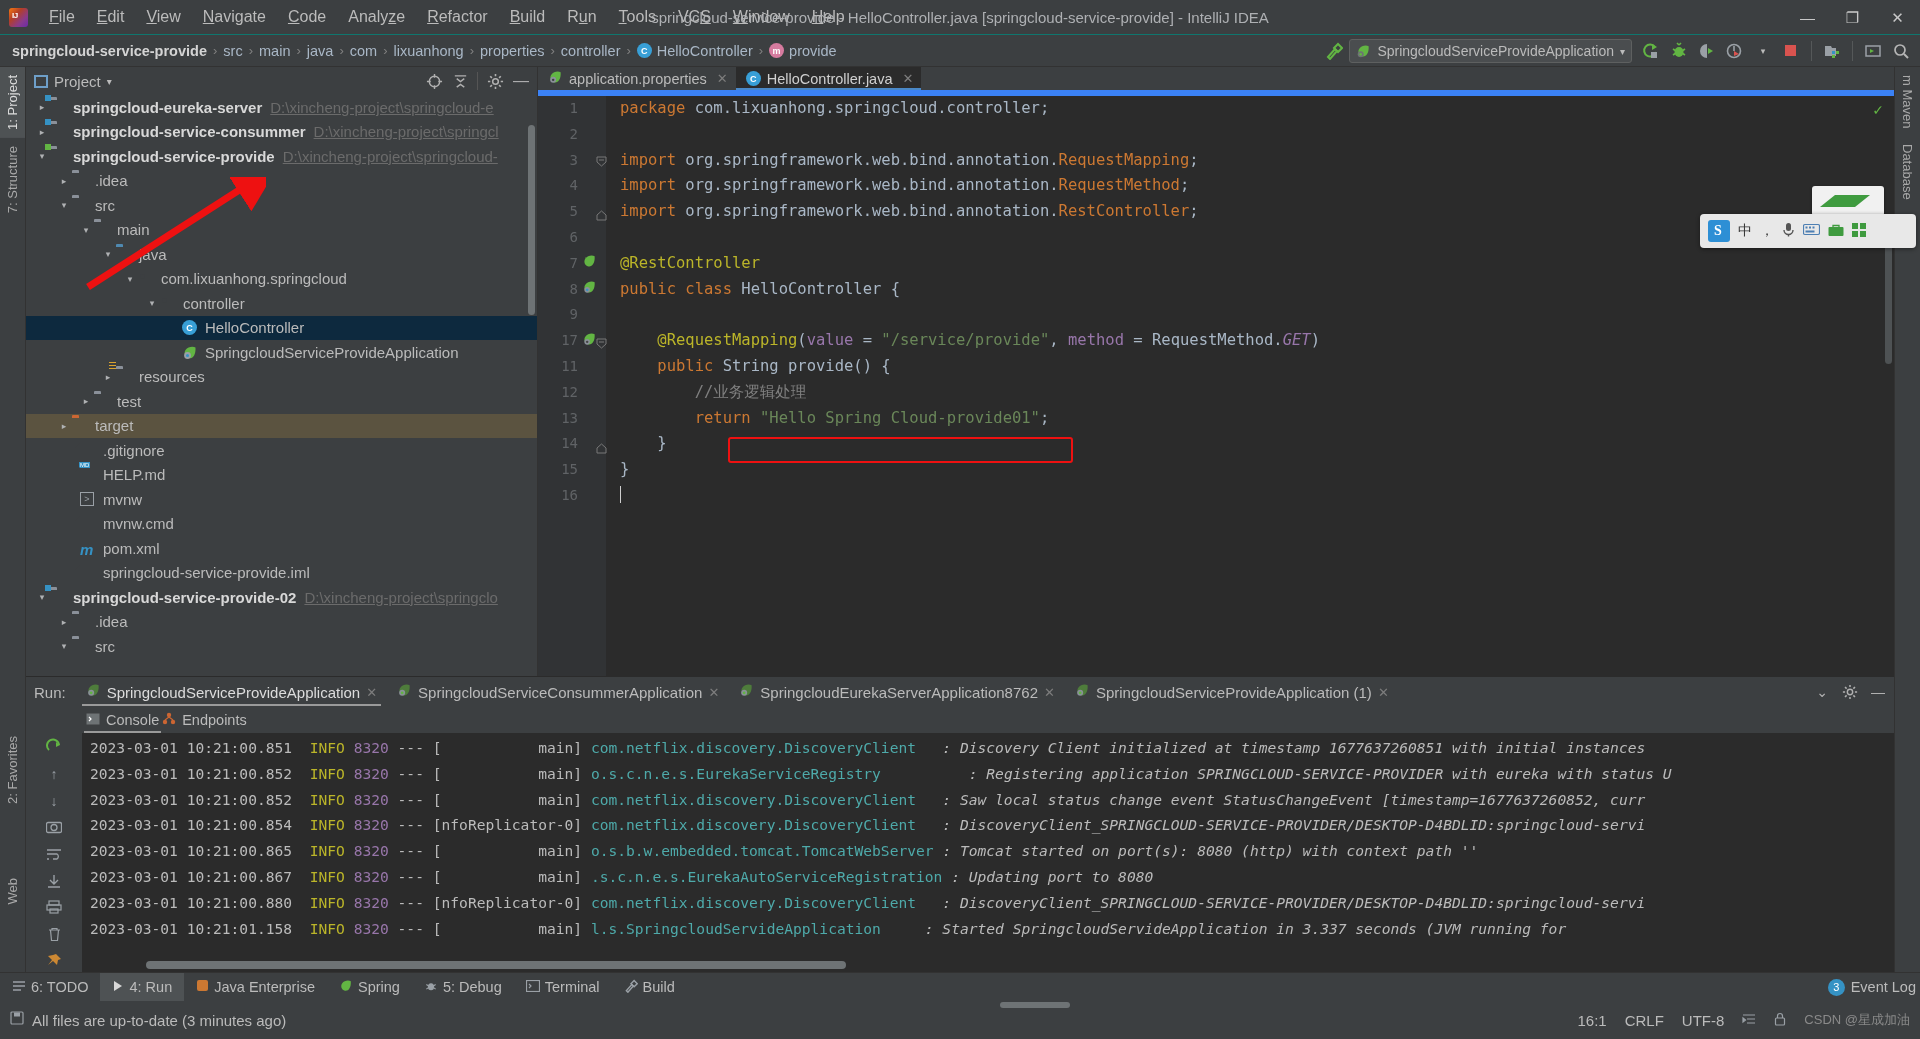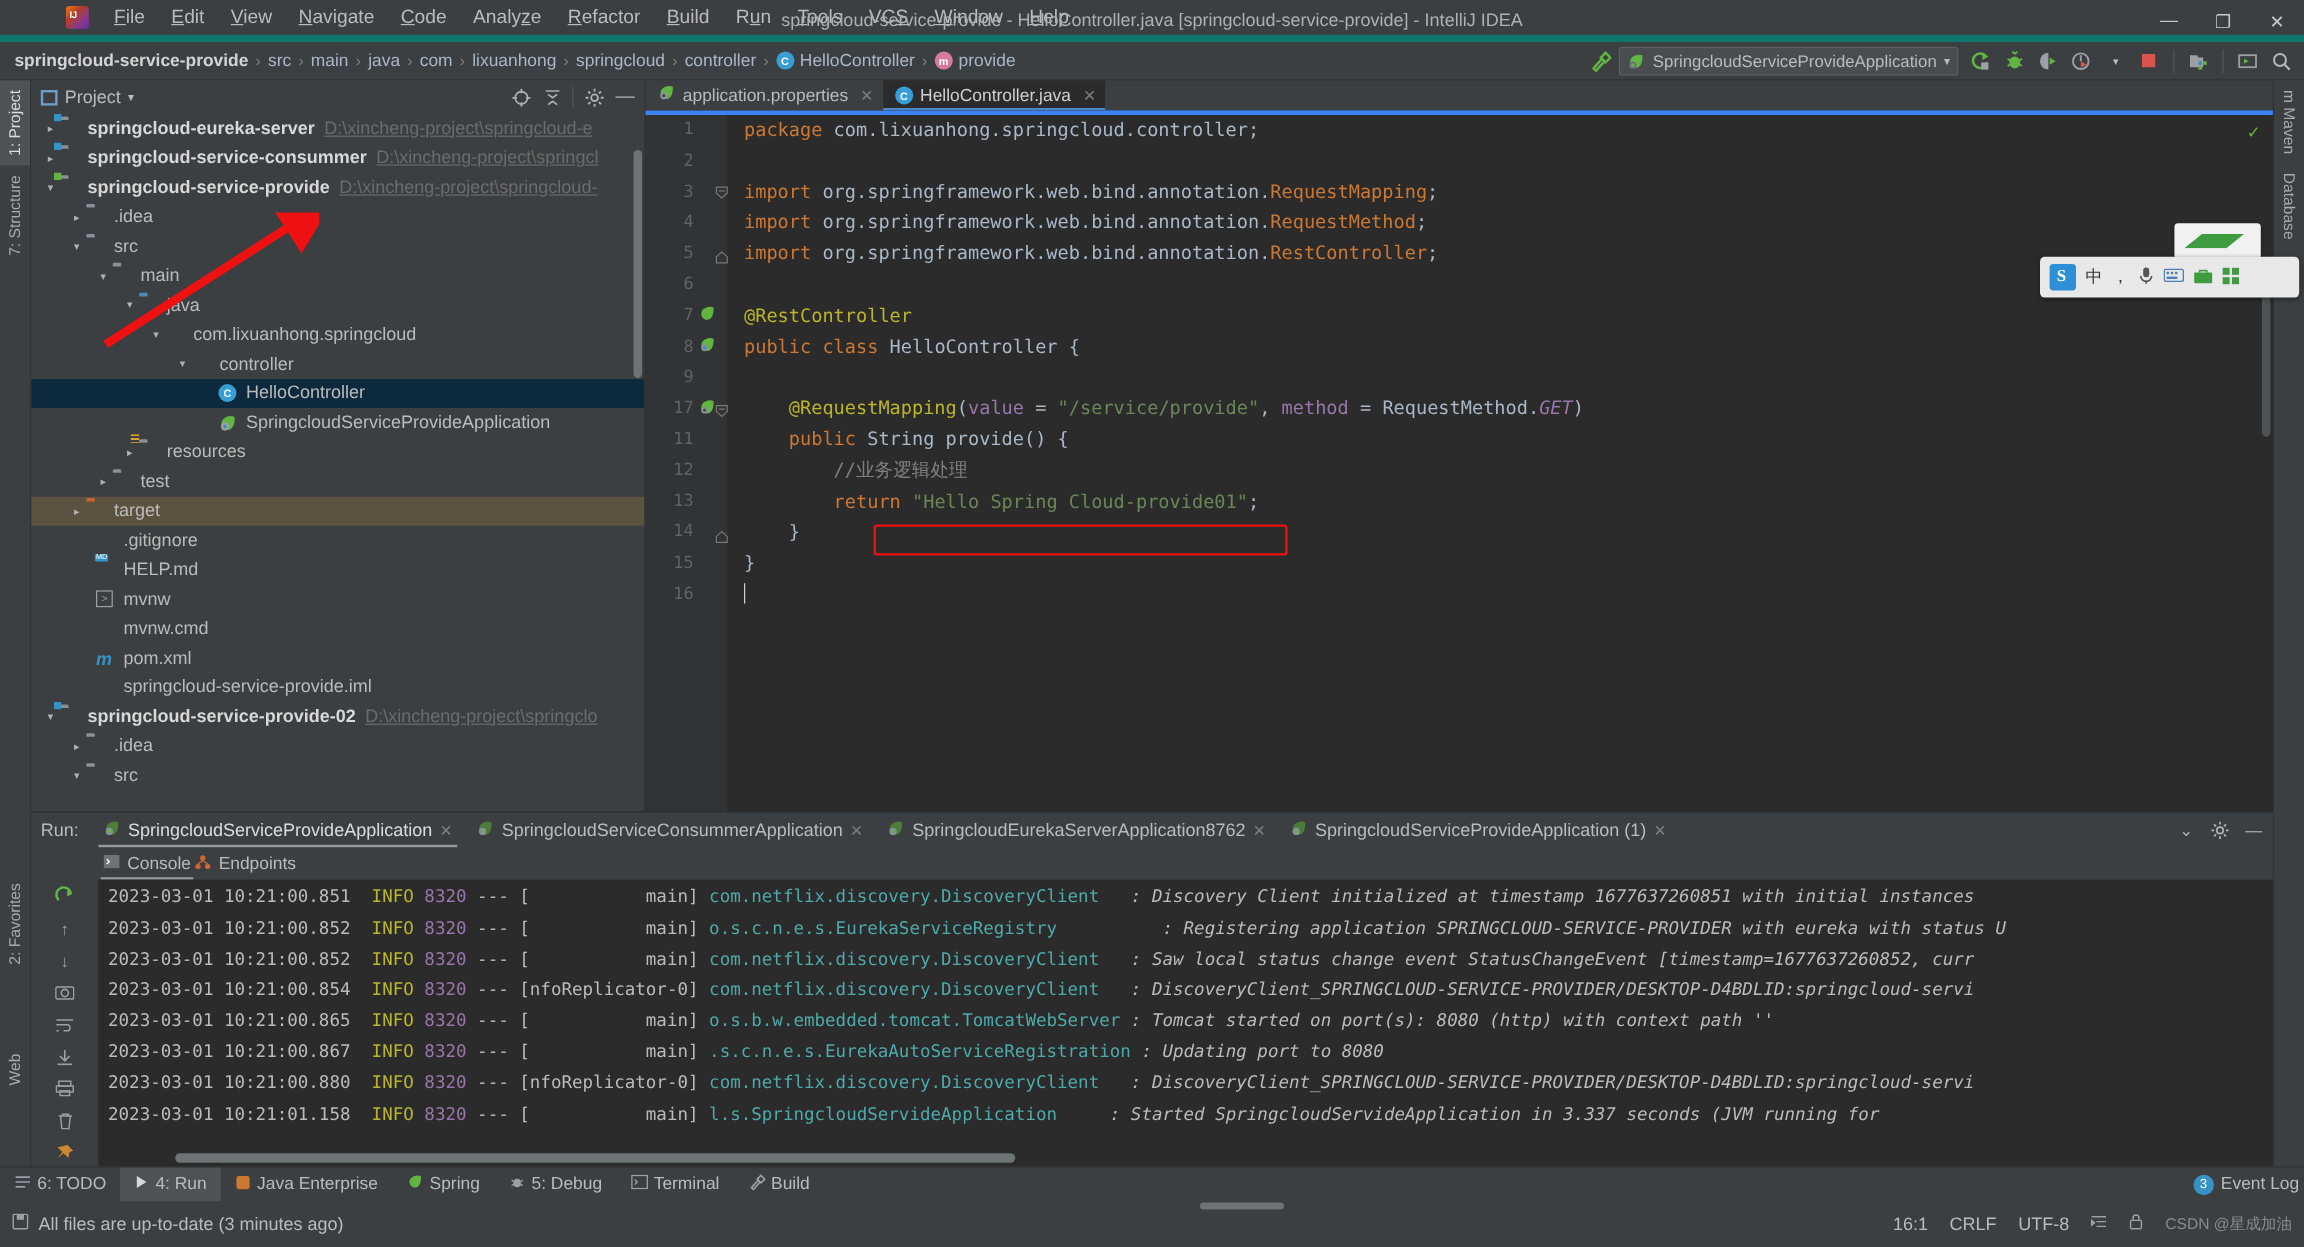--- a/index.html
+++ b/index.html
@@ -9,22 +9,21 @@
     font-family: "Liberation Sans", sans-serif;
     overflow: hidden;
     -webkit-font-smoothing: antialiased;
   }
   .app { position: relative; width: 1920px; height: 1039px; background: #3c3f41; }
 
   
   .titlebar {
     position: absolute; left: 0; top: 0; width: 1920px; height: 35px;
     background: #3c3f41; display: flex; align-items: center;
-    border-bottom: 6px solid #0f766e;
-    padding-left: 46px;
+    border-bottom: 1px solid #0f766e;
   }
   .idea-logo {
     width: 19px; height: 19px; margin-left: 9px; margin-right: 10px;
     border-radius: 3px; position: relative; overflow: hidden;
     background: linear-gradient(135deg,#f97a12 0%,#b33f27 35%,#8a3a8c 70%,#6a2ba8 100%);
     flex: 0 0 auto;
   }
   .idea-logo:after {
     content: "IJ"; position: absolute; left: 3px; top: 3px;
     font-size: 8px; font-weight: bold; color: #fff; letter-spacing: -0.5px;
@@ -155,21 +154,21 @@
   
   .red-arrow { position: absolute; left: 40px; top: 110px; pointer-events: none; }
 
   
   .editor-area {
     position: absolute; left: 538px; top: 67px; width: 1356px; height: 609px;
     background: #2b2b2b;
   }
   .tabstrip {
     height: 29px; background: #3c3f41; display: flex; align-items: stretch;
-    border-bottom: 4px solid #3b82f6;
+    border-bottom: 6px solid #3b82f6;
   }
   .etab {
     display: flex; align-items: center; gap: 6px; padding: 0 8px 0 10px;
     font-size: 14.5px; color: #bbbbbb; position: relative; background: #3c3f41;
   }
   .etab.active { background: #2b2b2b; color: #d0d0d0; }
   .etab.active:after {
     content: ""; position: absolute; left: 0; bottom: 0; width: 100%; height: 2px; background: #4a88c7;
   }
   .etab .x { color: #7d7d7d; font-size: 13px; margin-left: 4px; }
@@ -334,21 +333,21 @@
       <span class="crumb">src</span>
       <span class="crumb-sep">›</span>
       <span class="crumb">main</span>
       <span class="crumb-sep">›</span>
       <span class="crumb">java</span>
       <span class="crumb-sep">›</span>
       <span class="crumb">com</span>
       <span class="crumb-sep">›</span>
       <span class="crumb">lixuanhong</span>
       <span class="crumb-sep">›</span>
-      <span class="crumb">springcloud</span>
+      <span class="crumb">properties</span>
       <span class="crumb-sep">›</span>
       <span class="crumb">controller</span>
       <span class="crumb-sep">›</span>
       <span class="crumb">
         <span class="badge-c">C</span>
         <span>HelloController</span>
       </span>
       <span class="crumb-sep">›</span>
       <span class="crumb">
         <span class="badge-m">m</span>

